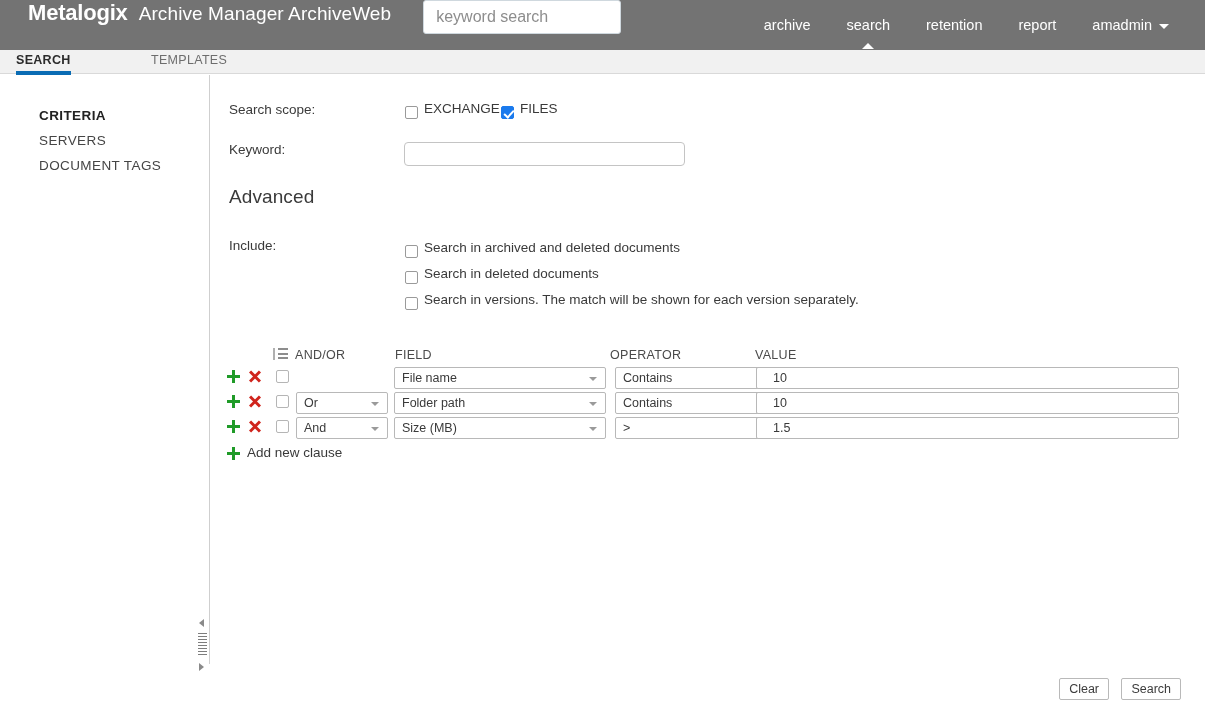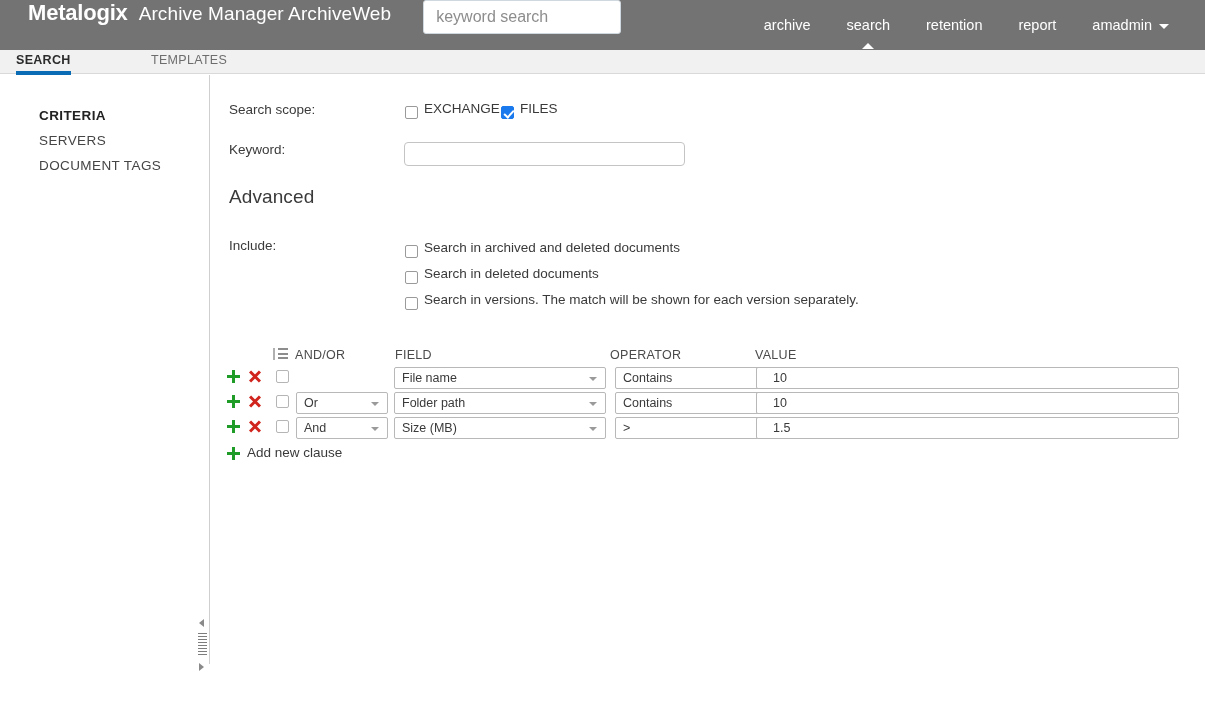--- a/index.html
+++ b/index.html
@@ -552,14 +552,18 @@
       </div>
 
       <div class="add-clause">
         <div class="ic-plus"></div>
         <span class="ac-text">Add new clause</span>
       </div>
 
     </div>
   </div>
 
+  <div class="footer">
+    <button class="btn" id="btn-clear">Clear</button>
+    <button class="btn" id="btn-search">Search</button>
+  </div>
 
 </div>
 
 </body></html>

